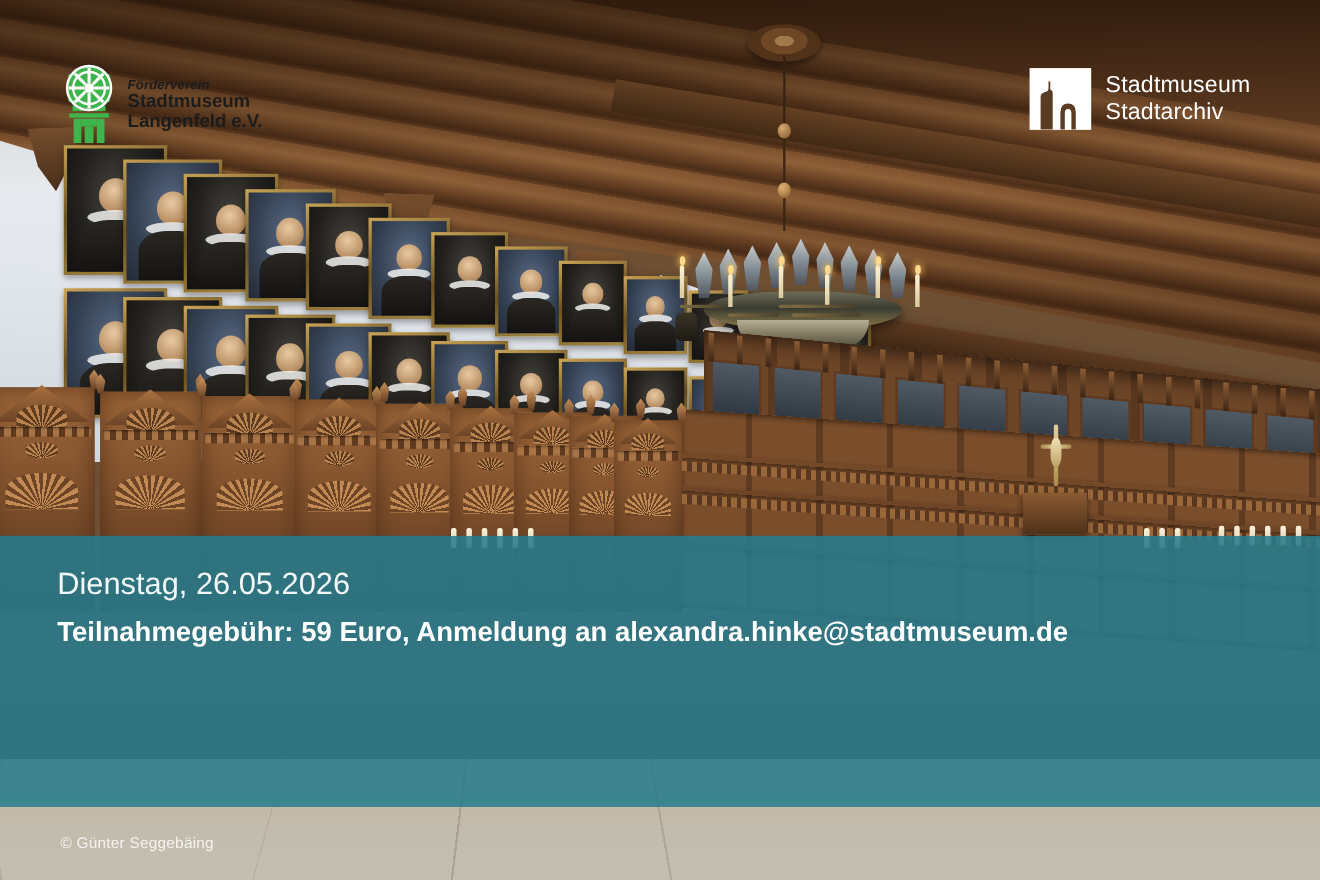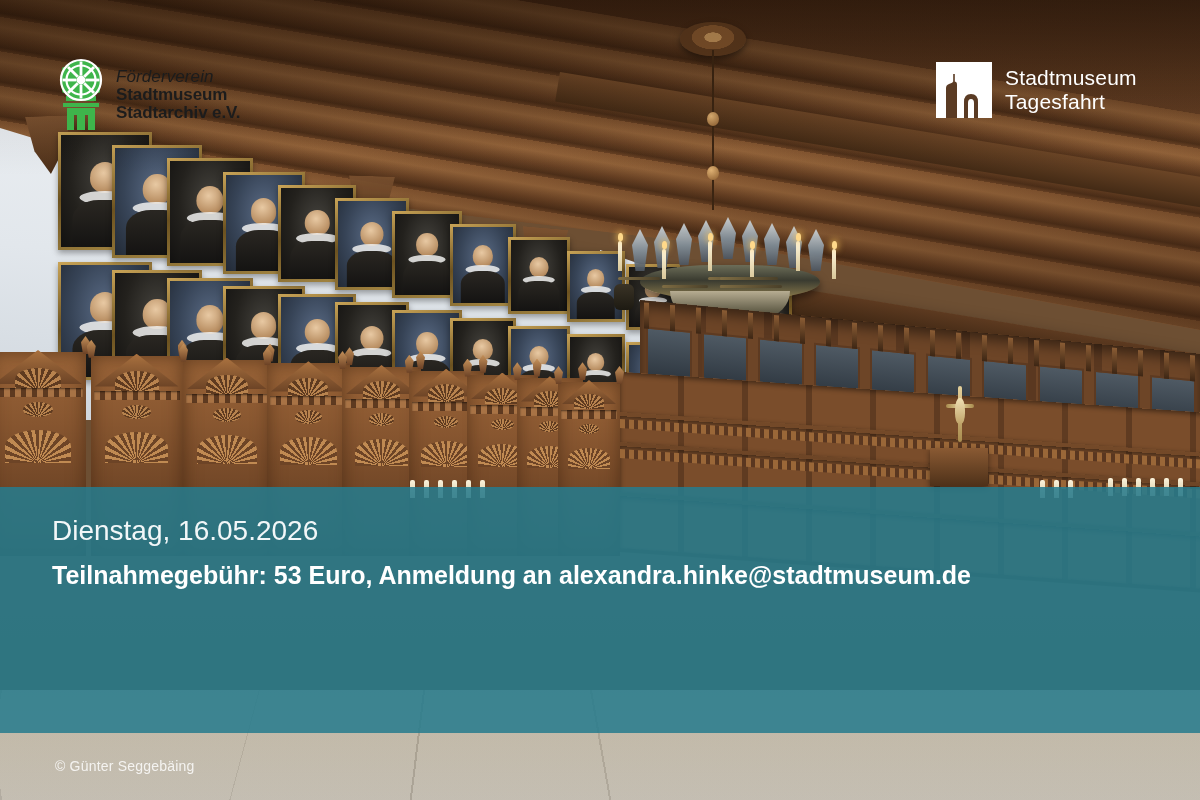--- a/index.html
+++ b/index.html
@@ -247,21 +247,21 @@
     pointer-events:none;
   }
 
   
   .logo-left{
     position:absolute; left:55px; top:58px;
     display:flex; align-items:center; gap:9px;
   }
   .logo-left .mark{ width:52px; height:74px; position:relative; }
   .logo-left .txt{ line-height:1.05; color:#1c1c1c; }
-  .logo-left .t1{ font-style:italic; font-size:17px; font-weight:400; letter-spacing:.1px;}
+  .logo-left .t1{ font-style:italic; font-size:12px; font-weight:700; letter-spacing:.1px;}
   .logo-left .t2{ font-size:17px; font-weight:bold; letter-spacing:-.1px;}
   .logo-left .t3{ font-size:17px; font-weight:bold; letter-spacing:-.1px;}
 
   .logo-right{
     position:absolute; left:936px; top:62px;
     display:flex; align-items:center; gap:13px;
   }
   .logo-right .mark{
     width:56px; height:56px; background:#ffffff; position:relative; overflow:hidden;
   }
@@ -714,44 +714,44 @@
             <rect x="24.6" y="3.5" width="2.8" height="14" transform="rotate(315 26 22)"></rect>
           </g>
           <circle cx="26" cy="22" r="20" fill="none" stroke="#ffffff" stroke-width="2.2"></circle>
           <circle cx="26" cy="22" r="14.5" fill="none" stroke="#ffffff" stroke-width="2.2"></circle>
         </g>
       </svg>
     </div>
     <div class="txt">
       <div class="t1">Förderverein</div>
       <div class="t2">Stadtmuseum</div>
-      <div class="t3">Stadtarchiv e.V.</div>
+      <div class="t3">Langenfeld e.V.</div>
     </div>
   </div>
 
   <div class="logo-right">
     <div class="mark">
       <svg viewBox="0 0 56 56" width="56" height="56" aria-hidden="true">
         <rect x="0" y="0" width="56" height="56" fill="#ffffff"></rect>
         <g fill="#5a3b24">
           <path d="M10 56 V26 q0-3 3-4 l5-2 q3-1 3 3 V56 Z"></path>
           <path d="M16 22 q2-7 4 0 Z"></path>
           <rect x="17.2" y="12" width="1.6" height="7"></rect>
           <path d="M28 56 V40 q0-8 7-8 q7 0 7 8 V56 h-4 V41 q0-4-3-4 q-3 0-3 4 V56 Z"></path>
         </g>
       </svg>
     </div>
     <div class="txt">
       <div class="t1">Stadtmuseum</div>
-      <div class="t2">Tagesfahrt</div>
+      <div class="t2">Stadtarchiv</div>
     </div>
   </div>
 
   <div class="banner">
     <div class="b-inner">
-      <div class="b-date">Dienstag, 16.05.2026</div>
-      <div class="b-fee">Teilnahmegebühr: 53 Euro, Anmeldung an alexandra.hinke@stadtmuseum.de</div>
+      <div class="b-date">Dienstag, 26.05.2026</div>
+      <div class="b-fee">Teilnahmegebühr: 59 Euro, Anmeldung an alexandra.hinke@stadtmuseum.de</div>
     </div>
   </div>
 
   <div class="credit">© Günter Seggebäing</div>
 
 </div>
 
 </body></html>

